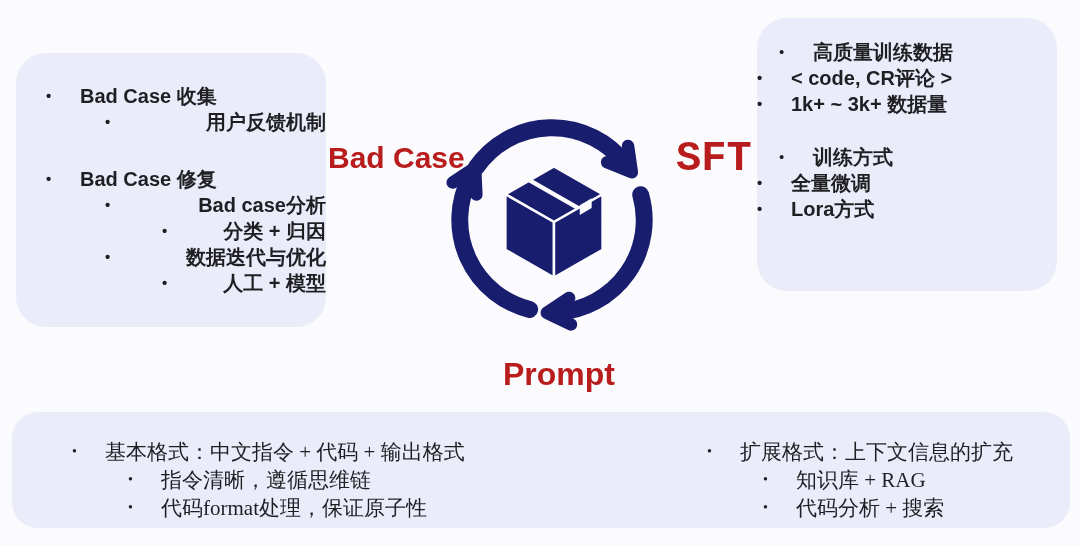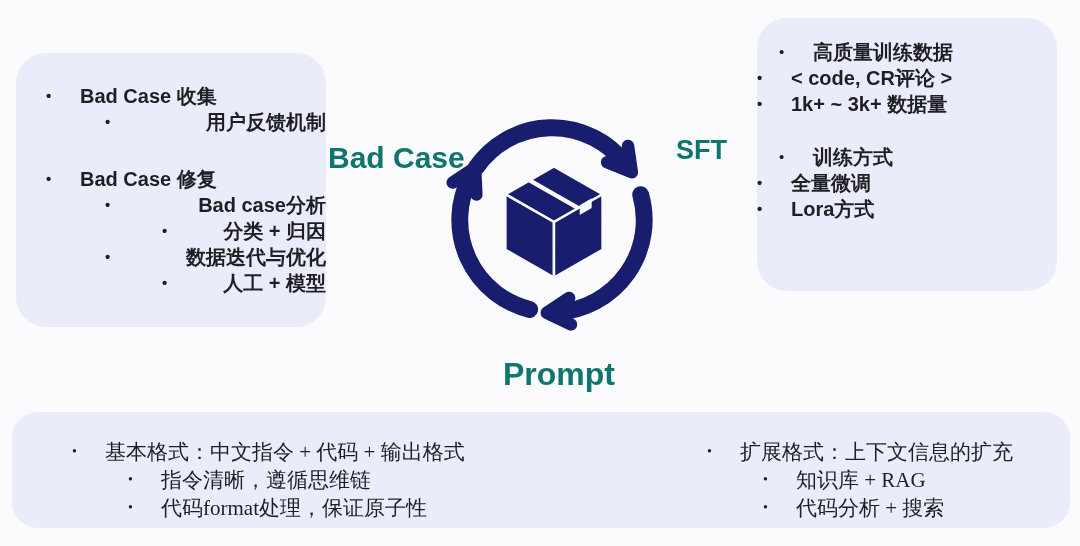--- a/index.html
+++ b/index.html
@@ -30,25 +30,25 @@
   .pcol-left{left:60px;}
   .pcol-right{left:695px;}
   .panel-bottom .li{
     font-family:"Liberation Serif", serif;
     font-weight:500;font-size:21px;line-height:28px;
   }
   .panel-bottom .bullet{width:33px;font-size:14px;}
   .panel-bottom .l2{padding-left:56px;}
 
   .cycle-label{
-    position:absolute;font-weight:bold;color:#0f766e;
+    position:absolute;font-weight:bold;color:#b91c1c;
     font-family:"Liberation Sans", sans-serif;white-space:nowrap;
   }
   .lbl-badcase{left:328px;top:141px;font-size:30px;}
-  .lbl-sft{left:676px;top:135px;font-size:27px;}
+  .lbl-sft{left:676px;top:135px;font-size:42px;font-family:Liberation Mono, monospace;}
   .lbl-prompt{left:503px;top:356px;font-size:32px;}
 
   .cycle-svg{position:absolute;left:433px;top:101px;width:238px;height:238px;}
 </style>
 </head>
 <body>
 
 <div class="canvas">
 
   <div class="panel panel-tl">

